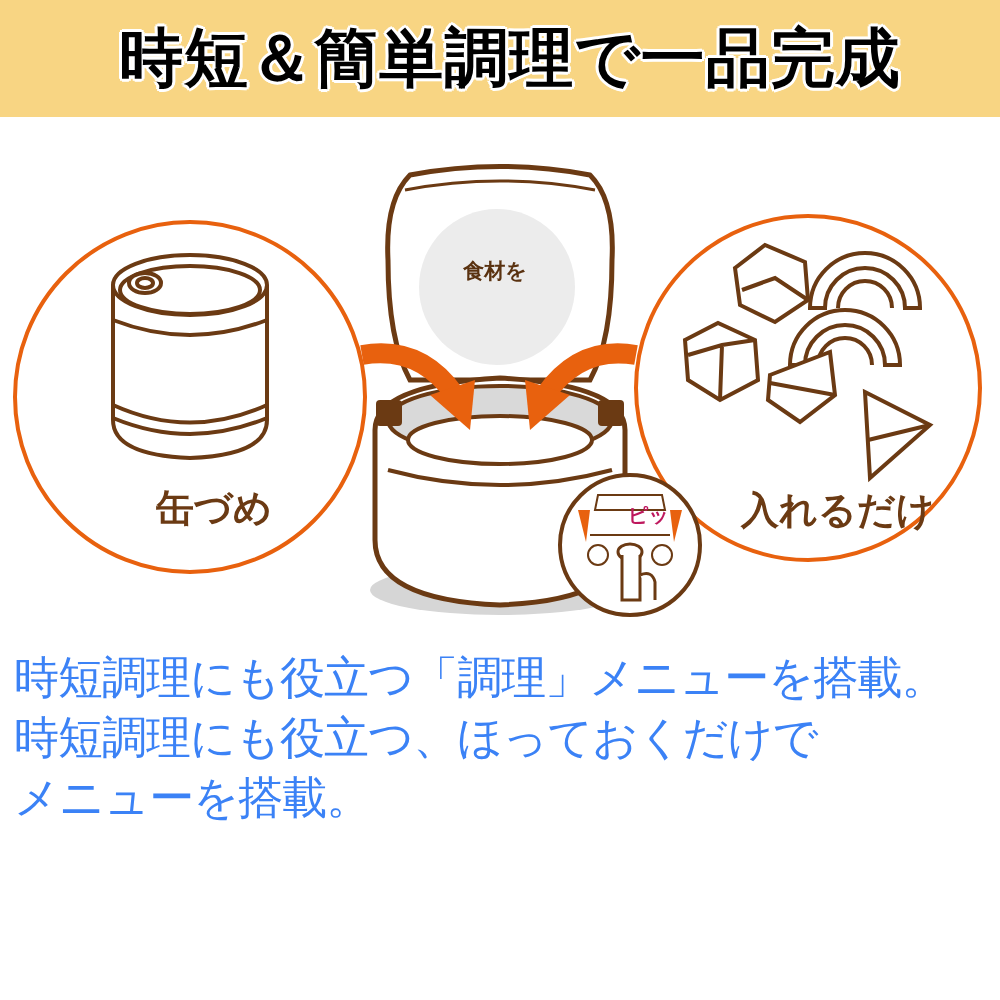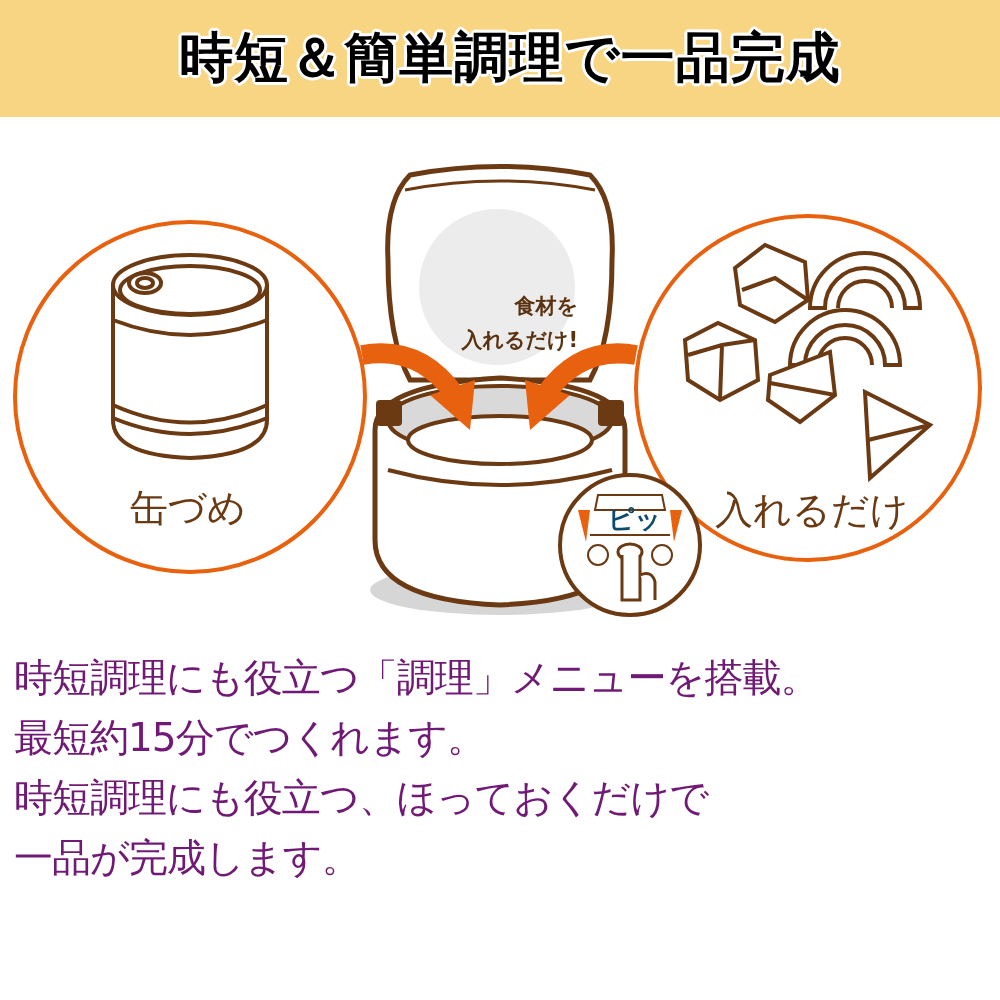--- a/index.html
+++ b/index.html
@@ -1,33 +1,33 @@
 <!DOCTYPE html>
 <html><head>
 <meta charset="utf-8">
 <style>
   html, body { margin: 0; padding: 0; background: #ffffff; }
   body { width: 1000px; height: 1000px; position: relative; overflow: hidden;
          font-family: "DejaVu Sans", sans-serif; }
   .header { position: absolute; left: 0; top: 0; width: 1000px; height: 117px;
             background: #f8d583; display: flex; align-items: center; justify-content: center; }
-  .header-title { font-family: "DejaVu Sans", sans-serif; font-weight: bold; font-size: 54px;
+  .header-title { font-family: "DejaVu Sans", sans-serif; font-weight: bold; font-size: 64px;
                   color: #000; letter-spacing: 1px; white-space: nowrap;
                   text-shadow: 3px 0 0 #fff, -3px 0 0 #fff, 0 3px 0 #fff, 0 -3px 0 #fff,
                                2px 2px 0 #fff, -2px -2px 0 #fff, 2px -2px 0 #fff, -2px 2px 0 #fff; margin-left: 20px; }
   .illustration { position: absolute; left: 0; top: 117px; width: 1000px; height: 520px; }
-  .label { position: absolute; font-weight: normal; color: #6b3a13; white-space: nowrap; }
+  .label { position: absolute; font-weight: bold; color: #6b3a13; white-space: nowrap; margin-left: 26px; }
   .lbl-can { left: 130px; top: 366px; font-size: 38px; }
   .lbl-veg { left: 715px; top: 368px; font-size: 38px; }
-  .bubble-text { position: absolute; left: 388px; top: 137px; width: 190px; text-align: right;
-                 color: #5a3210; font-weight: bold; font-size: 21px; line-height: 34px; margin-top: 35px; }
-  .pi { position: absolute; left: 608px; top: 385px; font-size: 26px; font-weight: bold;
-        color: #0c4a6e; }
+  .bubble-text { position: absolute; left: 400px; top: 137px; width: 190px; text-align: center;
+                 color: #5a3210; font-weight: bold; font-size: 21px; line-height: 34px; }
+  .pi { position: absolute; left: 628px; top: 385px; font-size: 20px; font-weight: bold;
+        color: #be185d; }
   .desc { position: absolute; left: 14px; top: 648px; width: 986px; }
-  .desc-line { font-family: "DejaVu Sans", sans-serif; font-size: 39px; color: #701a75; height: 60px;
+  .desc-line { font-family: "DejaVu Sans", sans-serif; font-size: 45px; color: #3b82f6; height: 60px;
                line-height: 60px; white-space: nowrap; letter-spacing: -1px; }
 </style>
 </head>
 <body>
 
 <div class="header">
   <div class="header-title">時短＆簡単調理で一品完成</div>
 </div>
 
 <div class="illustration">
@@ -102,25 +102,23 @@
       <circle cx="598" cy="555" r="10" fill="none" stroke="#6b3a13" stroke-width="2"></circle>
       <circle cx="662" cy="555" r="10" fill="none" stroke="#6b3a13" stroke-width="2"></circle>
       <ellipse cx="630" cy="552" rx="12" ry="8" fill="#fff" stroke="#6b3a13" stroke-width="3"></ellipse>
       <path d="M622 555 L622 600 L640 600 L640 555" fill="#fff" stroke="#6b3a13" stroke-width="3"></path>
       <path d="M640 575 Q652 570 655 582 L655 600" fill="#fff" stroke="#6b3a13" stroke-width="3"></path>
     </g>
   </svg>
 
   <div class="bubble-text">
     <div>食材を</div>
-    <div>入れるだけ!</div>
   </div>
   <div class="label lbl-can">缶づめ</div>
   <div class="label lbl-veg">入れるだけ</div>
   <div class="pi">ピッ</div>
 </div>
 
 <div class="desc">
   <div class="desc-line">時短調理にも役立つ「調理」メニューを搭載。</div>
-  <div class="desc-line">最短約15分でつくれます。</div>
   <div class="desc-line">時短調理にも役立つ、ほっておくだけで</div>
-  <div class="desc-line">一品が完成します。</div>
+  <div class="desc-line">メニューを搭載。</div>
 </div>
 
 </body></html>

